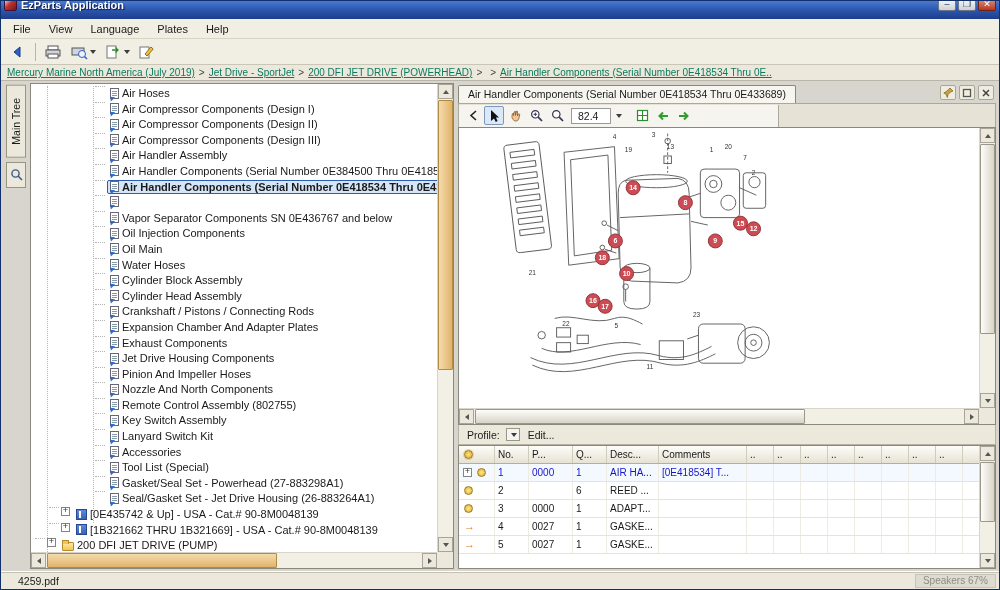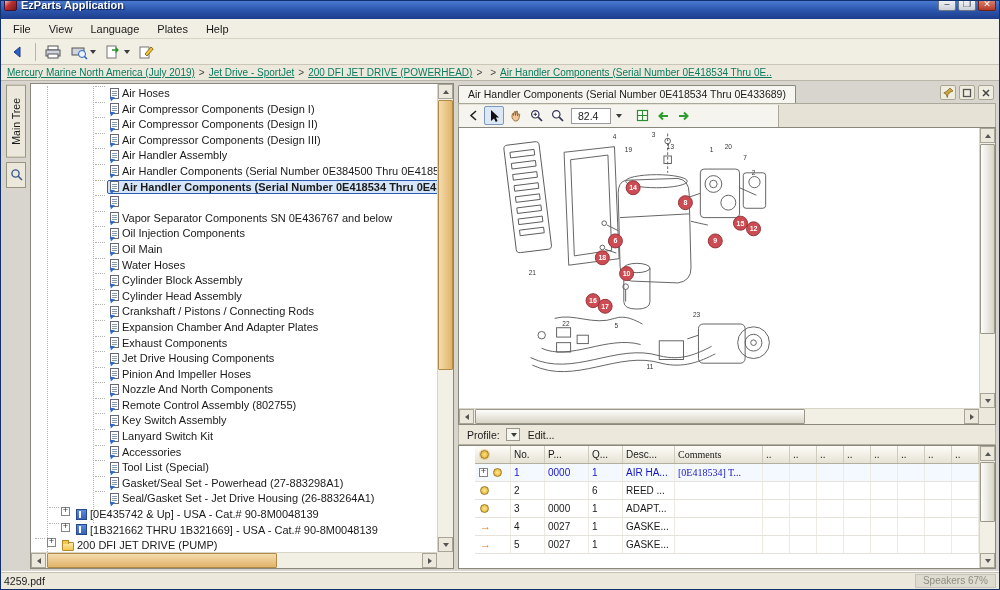--- a/index.html
+++ b/index.html
@@ -85,35 +85,35 @@
   .viewer-canvas svg { display:block; }
   .art rect,.art path,.art circle,.art ellipse,.art line { fill:none; stroke:#5a5a5a; stroke-width:1; }
   .badge-text { fill:#fff; font-size:7.5px; font-weight:bold; text-anchor:middle; font-family:"Liberation Sans",sans-serif; }
   .callout { fill:#333; font-size:7px; text-anchor:middle; font-family:"Liberation Sans",sans-serif; }
 
   .profile-bar { height:20px; flex:none; background:#ece9dc; border:1px solid #b5b2a4; border-top:none; display:flex; align-items:center; padding:0 8px; font-size:10.5px; }
   .profile-dd { width:14px; height:13px; border:1px solid #9a978a; background:#f6f4ee; display:flex; align-items:center; justify-content:center; margin:0 8px 0 6px; }
 
   
   .table-wrap { height:124px; flex:none; border:1px solid #8a887c; background:#fff; display:grid; grid-template-columns:1fr 16px; }
-  .ptable { overflow:hidden;padding-left:16px; }
+  .ptable { overflow:hidden; }
   .thead { display:flex; height:18px; background:linear-gradient(#fdfcf8,#e6e2d4); border-bottom:1px solid #b2af9f; }
   .th { border-right:1px solid #cfccbd; padding:0 3px; font-size:10px; display:flex; align-items:center; overflow:hidden; white-space:nowrap; flex:none; }
   .th-fill { flex:1; border-right:none; }
-  .c-lead{width:36px;} .c-no{width:34px;} .c-p{width:44px;} .c-q{width:34px;} .c-desc{width:52px;} .c-com{width:88px;font-family:Liberation Serif, serif;} .c-n{width:27px;}
+  .c-lead{width:36px;} .c-no{width:34px;} .c-p{width:44px;} .c-q{width:34px;} .c-desc{width:52px;} .c-com{width:88px;} .c-n{width:27px;}
   .trow { display:flex; height:18px; border-bottom:1px solid #e6e4da; align-items:stretch; }
   .cell { border-right:1px solid #eeece2; display:flex; align-items:center; padding:0 3px; font-size:10px; overflow:hidden; white-space:nowrap; flex:none; }
   .trow.sel { color:var(--selected-row-text,#1515c8); background:#f4f8ff; }
   .ic-sun { width:9px; height:9px; background:radial-gradient(#ffe179,#dca62a); border:1px solid #a07a1a; border-radius:50%; box-shadow:0 0 0 1px rgba(220,166,42,.4); margin-left:2px; }
   .ic-part { width:9px; height:9px; border-radius:50%; background:radial-gradient(#ffe98a,#e0a92c); border:1px solid #9c7a1e; margin-left:2px; flex:none; }
   .ic-arrow { color:#e07818; font-weight:bold; font-size:11px; line-height:1; margin-left:2px; flex:none; }
   .trow .expander { margin-left:1px; }
 
   
-  .statusbar { height:18px; flex:none; background:#ece9dc; border-top:1px solid #fff; box-shadow:inset 0 1px 0 #c4c1b2; display:flex; align-items:center; padding:0 3px; font-size:10.5px; position:relative; }
+  .statusbar { height:18px; flex:none; background:#ece9dc; border-top:1px solid #fff; box-shadow:inset 0 1px 0 #c4c1b2; display:flex; align-items:center; padding:0 17px; font-size:10.5px; position:relative; }
   .volume-osd { position:absolute; right:3px; bottom:1px; color:#8e8c84; background:rgba(120,120,120,.12); border:1px solid rgba(120,120,120,.25); padding:0 7px 1px; font-size:10px; }
 </style>
 </head>
 <body>
 
 <div class="window">
 
   <div class="titlebar">
     <div class="app-icon"></div>
     <div class="title-text">EzParts Application</div>

